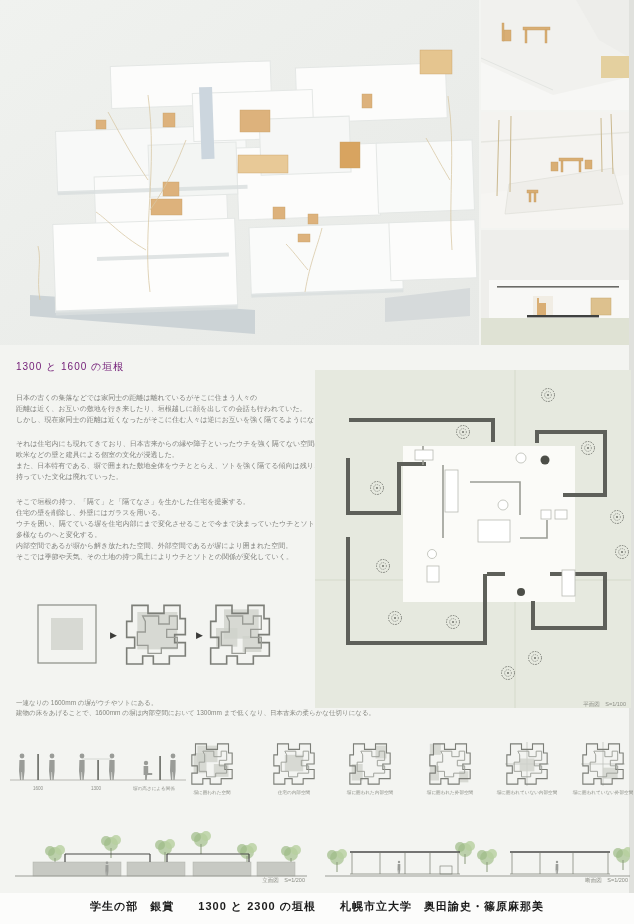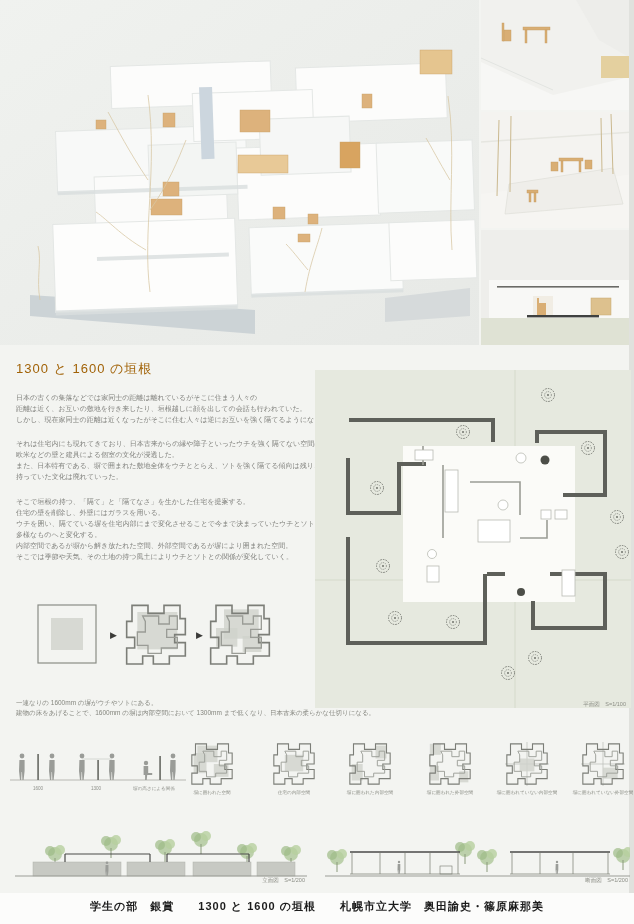--- a/index.html
+++ b/index.html
@@ -1,21 +1,21 @@
 <!DOCTYPE html>
 <html><head>
 <meta charset="utf-8">
 <style>
   html,body{margin:0;padding:0;background:#e8e8e6;}
   .board{position:relative;width:634px;height:924px;background:#f3f4f1;overflow:hidden;
          font-family:"Liberation Sans",sans-serif;color:#555;}
   
   .photo{position:absolute;overflow:hidden;}
   
-  .title{position:absolute;left:16px;top:360px;font-size:13px;color:#a16207;letter-spacing:1px;}
+  .title{position:absolute;left:16px;top:360px;font-size:10px;color:#701a75;letter-spacing:1px;}
   .tl{font-size:7px;line-height:11px;color:#80817d;white-space:nowrap;}
   .para{position:absolute;left:16px;}
   .note{position:absolute;left:16px;top:698px;}
   .note .tl{font-size:6.5px;line-height:10px;color:#85867f;}
   .drawlabel{position:absolute;font-size:5.5px;color:#8b8d85;text-align:right;}
   .minilabel{position:absolute;font-size:4.6px;color:#8b8d85;text-align:center;white-space:nowrap;}
   .figlabel{position:absolute;font-size:4.6px;color:#8f918b;text-align:center;}
   .footer{position:absolute;left:0;right:0;top:899px;text-align:center;
           font-size:11px;font-weight:bold;color:#1c1c1c;letter-spacing:1px;}
   .arrow{position:absolute;font-size:9px;color:#3a3a38;}
@@ -422,15 +422,15 @@
         </g>
       <g transform="translate(74,50) scale(0.5)">
           <use href="#stand" x="0" y="0"></use>
         </g>
       <line x1="0" y1="52" x2="305" y2="52" stroke="#9b9d97" stroke-width="1"></line>
     </svg>
   </div>
   <div class="drawlabel" style="left:520px;top:877px;width:108px;">断面図　S=1/200</div>
 
   <div style="position:absolute;left:0;top:893px;width:634px;height:31px;background:#fcfcfb;"></div>
-  <div class="footer">学生の部　銀賞　　1300 と 1600 の垣根　　札幌市立大学　奥田諭史・篠原麻那美</div>
+  <div class="footer">学生の部　銀賞　　1300 と 2300 の垣根　　札幌市立大学　奥田諭史・篠原麻那美</div>
 
 </div>
 
 </body></html>

